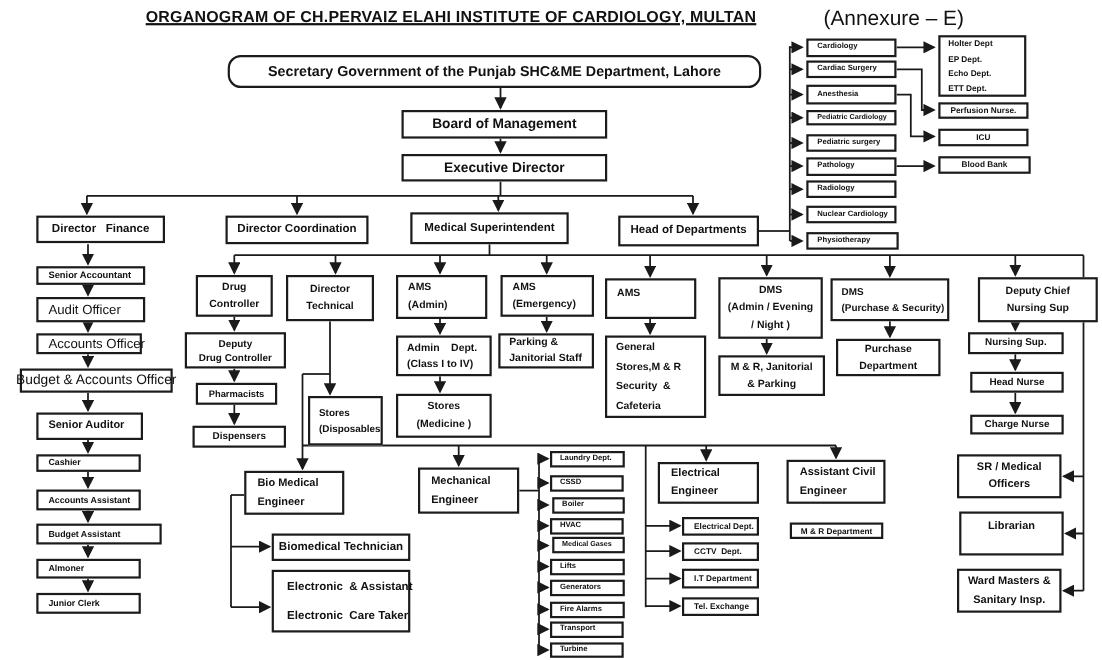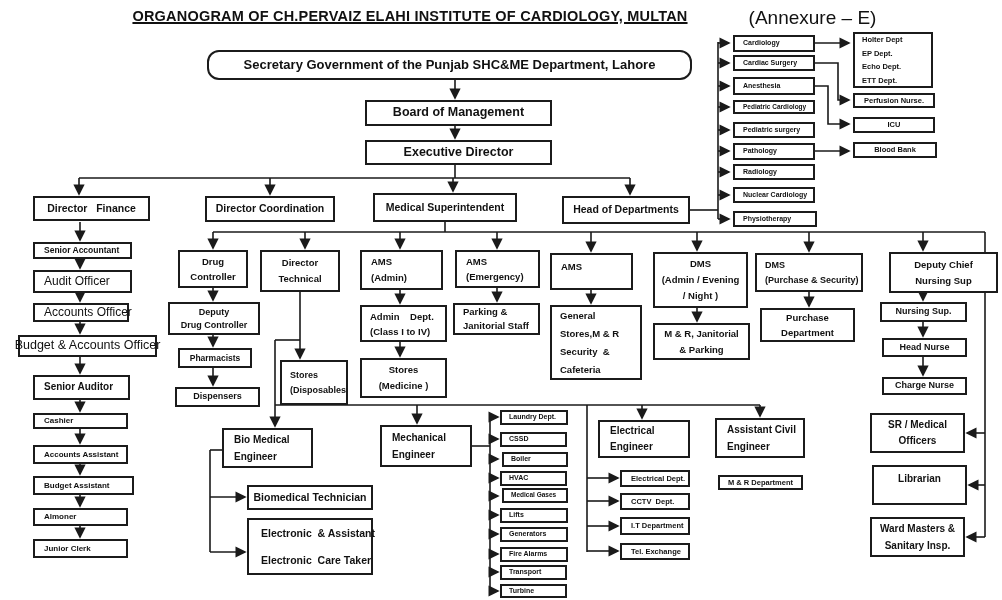--- a/index.html
+++ b/index.html
@@ -154,21 +154,21 @@
       </div>
       <div class="b tl" style="left: 33px; top: 375px; width: 97px; height: 25px; font-size: 10px; padding-left: 9px; padding-right: 3px;">
         <div class="line">Senior Auditor</div>
       </div>
       <div class="b tl" style="left: 33px; top: 413px; width: 95px; height: 16px; font-size: 8px; padding-left: 9px; padding-right: 3px;">
         <div class="line">Cashier</div>
       </div>
       <div class="b tl" style="left: 33px; top: 445px; width: 95px; height: 19px; font-size: 8px; padding-left: 9px; padding-right: 3px;">
         <div class="line">Accounts Assistant</div>
       </div>
-      <div class="b tl" style="left: 33px; top: 476px; width: 101px; height: 19px; font-size: 8px; padding-left: 9px; padding-right: 3px;">
+      <div class="b tl" style="left: 33px; top: 476px; width: 114px; height: 19px; font-size: 8px; padding-left: 9px; padding-right: 3px;">
         <div class="line">Budget Assistant</div>
       </div>
       <div class="b tl" style="left: 33px; top: 508px; width: 95px; height: 18px; font-size: 8px; padding-left: 9px; padding-right: 3px;">
         <div class="line">Almoner</div>
       </div>
       <div class="b tl" style="left: 33px; top: 539px; width: 95px; height: 19px; font-size: 8px; padding-left: 9px; padding-right: 3px;">
         <div class="line">Junior Clerk</div>
       </div>
       <div class="b tc" style="left: 178px; top: 250px; width: 70px; height: 38px; font-size: 9.5px; line-height: 15px;">
         <div class="line">Drug</div>

